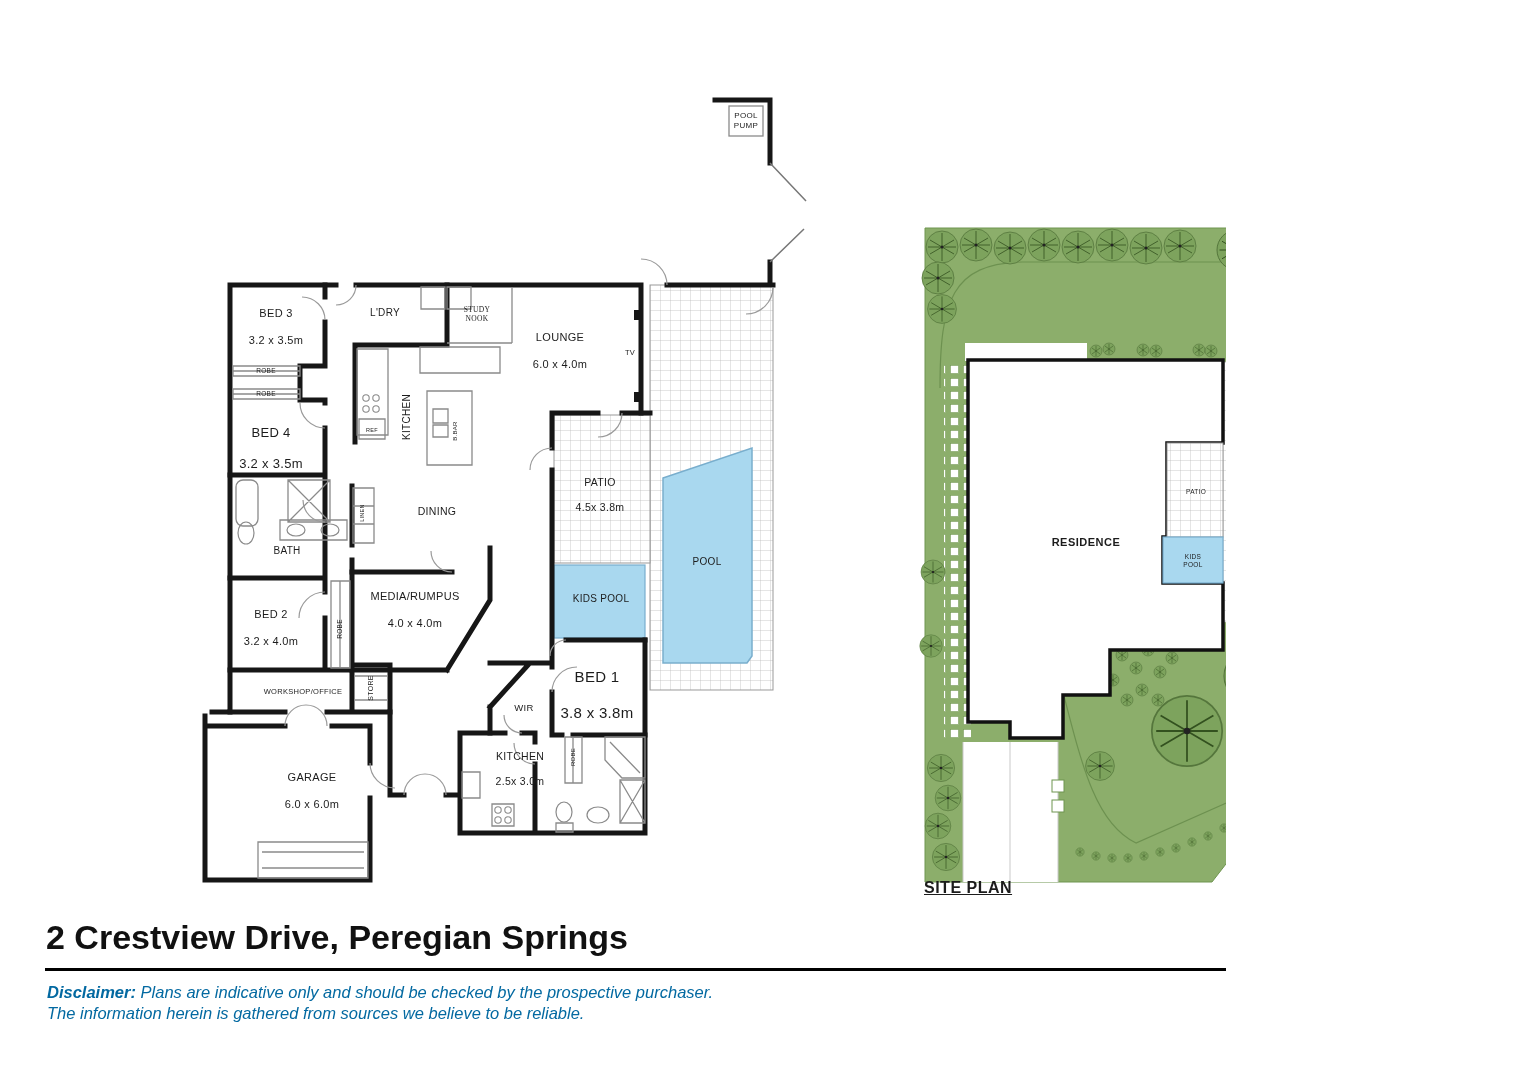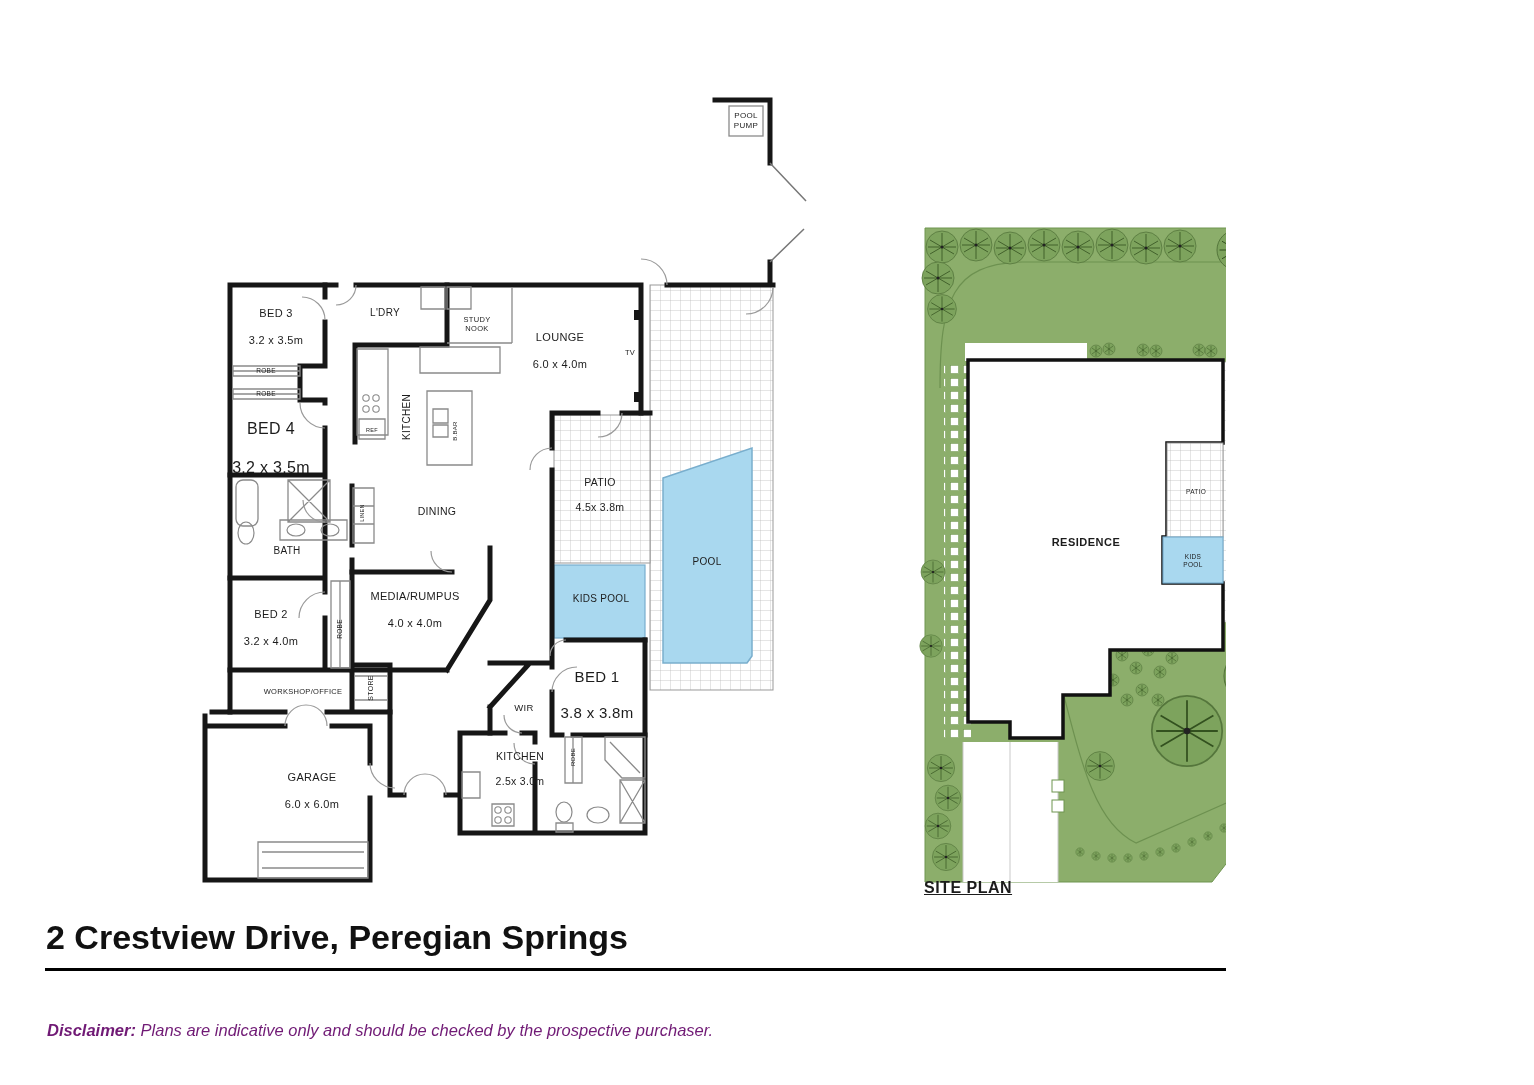--- a/index.html
+++ b/index.html
@@ -10,21 +10,21 @@
        white-space:pre-line;line-height:1.2;letter-spacing:.3px;color:#1c1c1c;}
   .lbl.v{transform:translate(-50%,-50%) rotate(-90deg);white-space:nowrap;}
   .lbl.bold{font-weight:bold;padding-left:40px;}
   .lbl-left{position:absolute;white-space:nowrap;text-decoration:underline;}
   .rw-logo{position:absolute;left:1228px;top:52px;width:230px;
            font-family:"Liberation Serif",serif;font-weight:700;font-size:110px;
            line-height:1;color:#e4112d;letter-spacing:-3px;text-align:center;}
   .address{position:absolute;left:46px;top:918px;font-size:34px;font-weight:700;color:#111;}
   .rule{position:absolute;left:45px;top:968px;width:1448px;height:3px;background:#000;}
   .disclaimer{position:absolute;left:47px;top:982px;font-size:16.5px;font-style:italic;
-              line-height:20.5px;color:#701a75;margin-top:38px;}
+              line-height:20.5px;color:#0369a1;}
   .disc-bold{font-weight:bold;}
   .north-n{position:absolute;left:1447px;top:906px;transform:translate(-50%,-50%) rotate(-90deg);
            font-size:26px;font-weight:700;color:#111;}
   .stone-name{position:absolute;left:1477px;top:1031px;transform:translate(-50%,-50%);
               font-family:"Liberation Serif",serif;font-size:16px;letter-spacing:6px;
               color:#417f90;padding-left:6px;}
   .stone-sub{position:absolute;left:1477px;top:1053px;transform:translate(-50%,-50%);
              font-size:9.5px;letter-spacing:4px;color:#9cb6bf;padding-left:4px;}
 </style>
 </head>
@@ -245,38 +245,38 @@
 
   <div class="lbl" style="left:746px;top:121px;font-size:8px;"><div>POOL
 PUMP</div></div>
 
   <div class="lbl" style="left:276px;top:327px;font-size:11px;">
     <div>BED 3</div>
     <div>3.2 x 3.5m</div>
   </div>
   <div class="lbl" style="left:266px;top:371px;font-size:6.5px;">ROBE</div>
   <div class="lbl" style="left:266px;top:394px;font-size:6.5px;">ROBE</div>
-  <div class="lbl" style="left:271px;top:448px;font-size:16px;">
+  <div class="lbl" style="left:271px;top:448px;font-size:13px;">
     <div>BED 4</div>
     <div>3.2 x 3.5m</div>
   </div>
   <div class="lbl" style="left:287px;top:551px;font-size:10px;">BATH</div>
   <div class="lbl" style="left:271px;top:628px;font-size:11px;">
     <div>BED 2</div>
     <div>3.2 x 4.0m</div>
   </div>
   <div class="lbl v" style="left:340px;top:629px;font-size:6.5px;">ROBE</div>
   <div class="lbl" style="left:303px;top:691px;font-size:7.5px;">WORKSHOP/OFFICE</div>
   <div class="lbl v" style="left:371px;top:688px;font-size:7px;">STORE</div>
   <div class="lbl" style="left:312px;top:791px;font-size:11px;">
     <div>GARAGE</div>
     <div>6.0 x 6.0m</div>
   </div>
   <div class="lbl" style="left:385px;top:313px;font-size:10px;">L'DRY</div>
-  <div class="lbl" style="left:477px;top:324px;font-size:7.5px;">STUDY
+  <div class="lbl" style="left:477px;top:314px;font-size:7.5px;font-family:Liberation Serif, serif;">STUDY
 NOOK</div>
   <div class="lbl v" style="left:407px;top:417px;font-size:10px;">KITCHEN</div>
   <div class="lbl" style="left:372px;top:430px;font-size:5.5px;">REF</div>
   <div class="lbl v" style="left:456px;top:431px;font-size:6px;">B.BAR</div>
   <div class="lbl" style="left:437px;top:511px;font-size:10.5px;">DINING</div>
   <div class="lbl v" style="left:362px;top:513px;font-size:5.5px;">LINEN</div>
   <div class="lbl" style="left:415px;top:610px;font-size:11px;">
     <div>MEDIA/RUMPUS</div>
     <div>4.0 x 4.0m</div>
   </div>
@@ -309,18 +309,19 @@
   <div class="lbl-left" style="left:924px;top:879px;font-size:16px;font-weight:bold;letter-spacing:.5px;">SITE PLAN</div>
 
   <div class="north-n">N</div>
 
   <div class="rw-logo">R&amp;W</div>
 
   <div class="address">2 Crestview Drive, Peregian Springs</div>
   <div class="rule"></div>
   <div class="disclaimer">
     <div><span class="disc-bold">Disclaimer:</span><span> Plans are indicative only and should be checked by the prospective purchaser.</span></div>
+    <div>The information herein is gathered from sources we believe to be reliable.</div>
   </div>
 
   <div class="stone-name">STONE</div>
   <div class="stone-sub">MEDIA</div>
 
 </div>
 
 </body></html>

